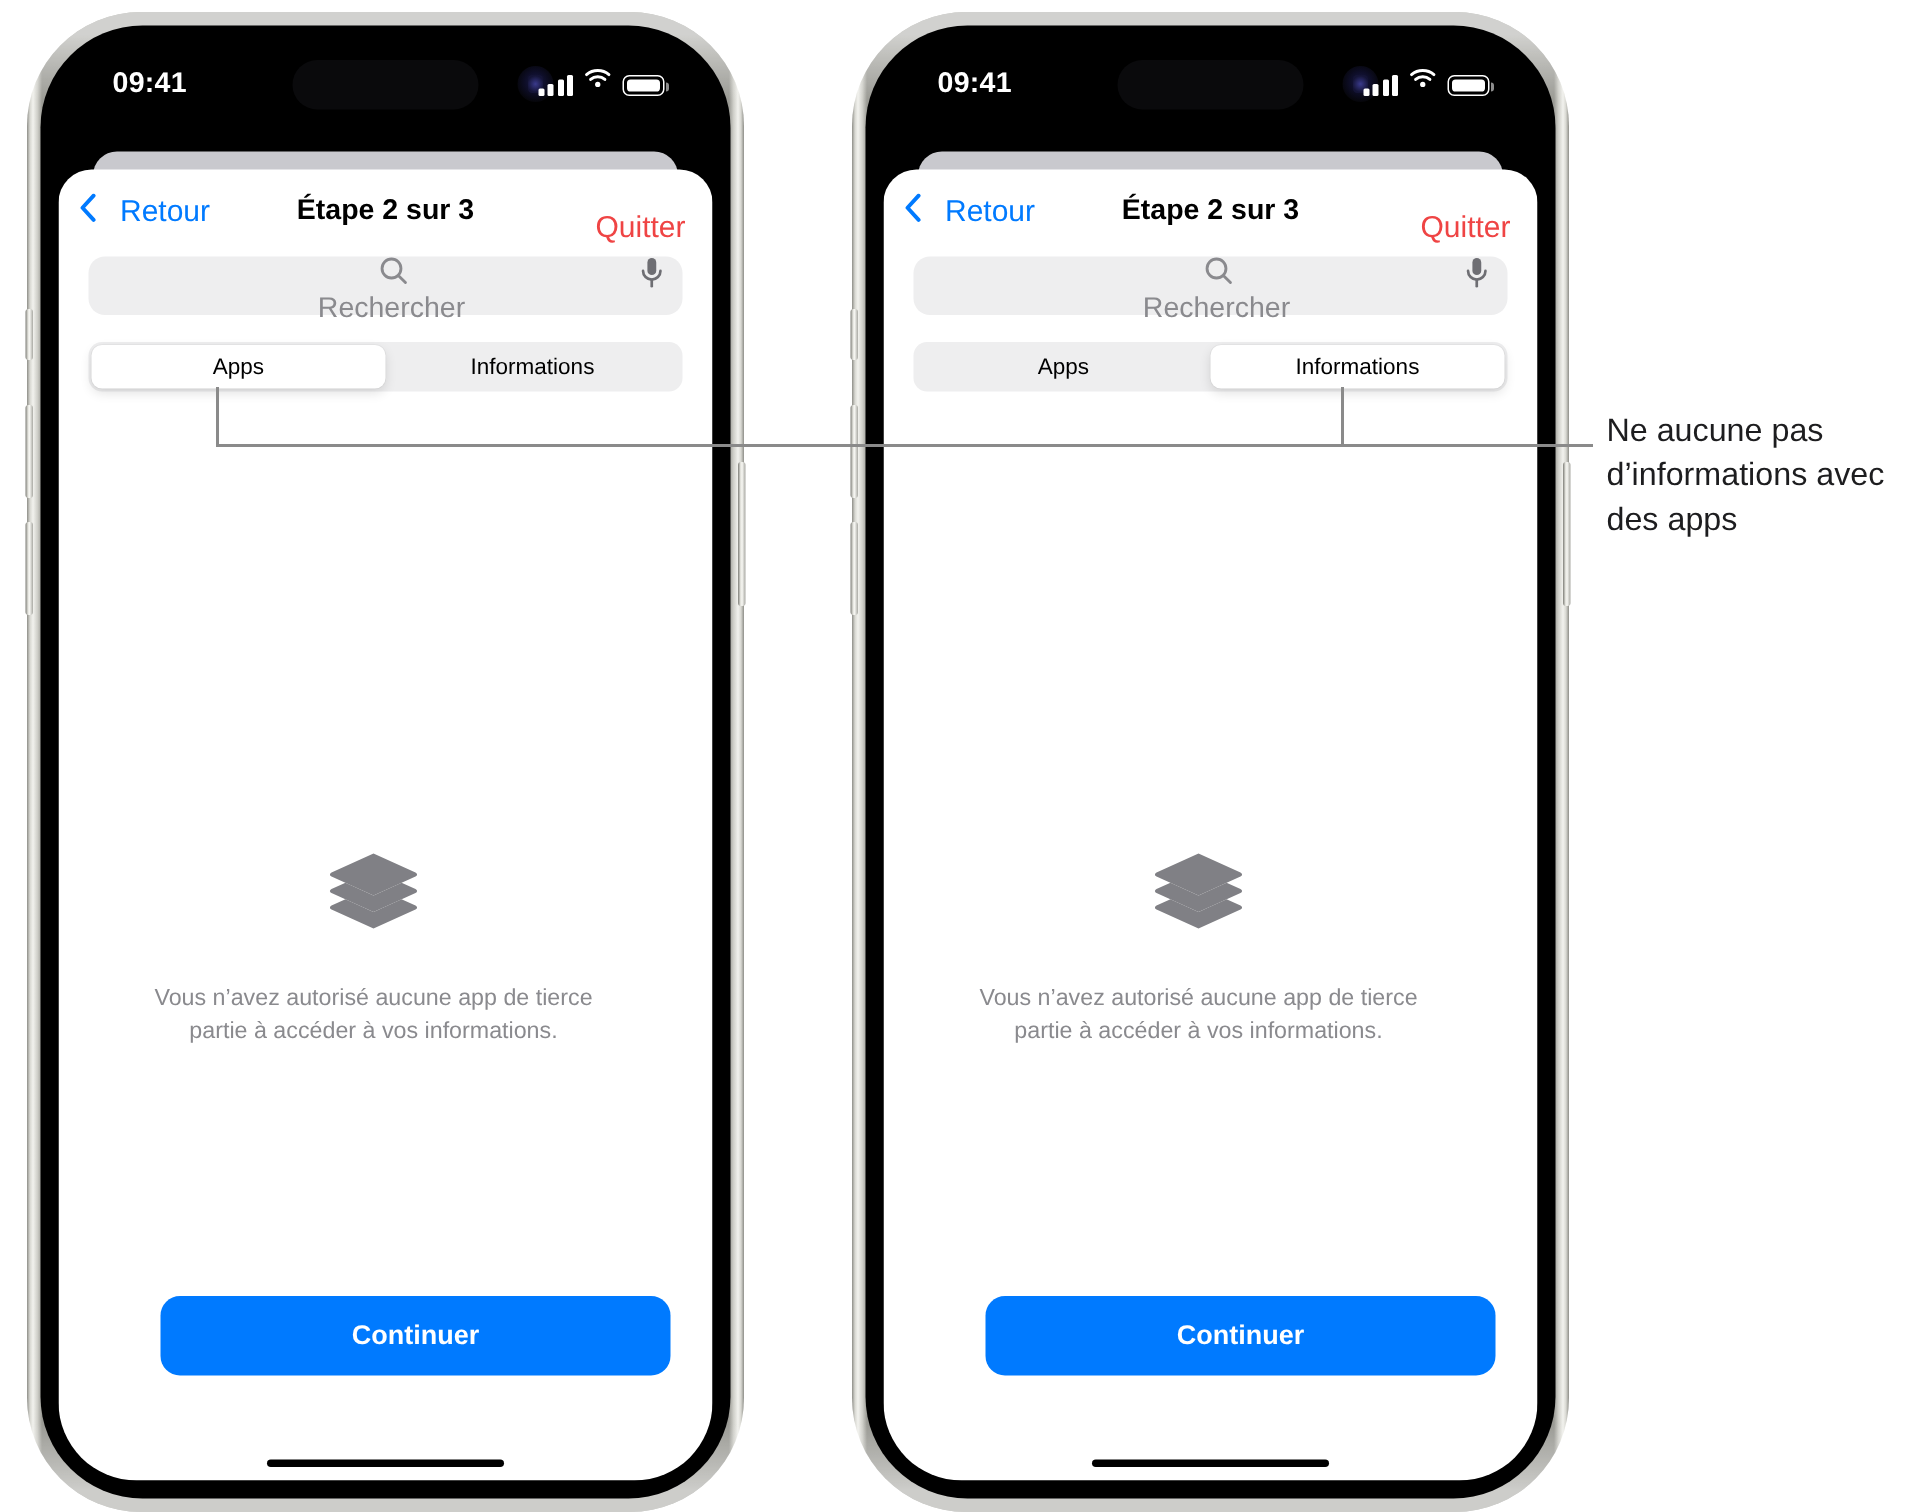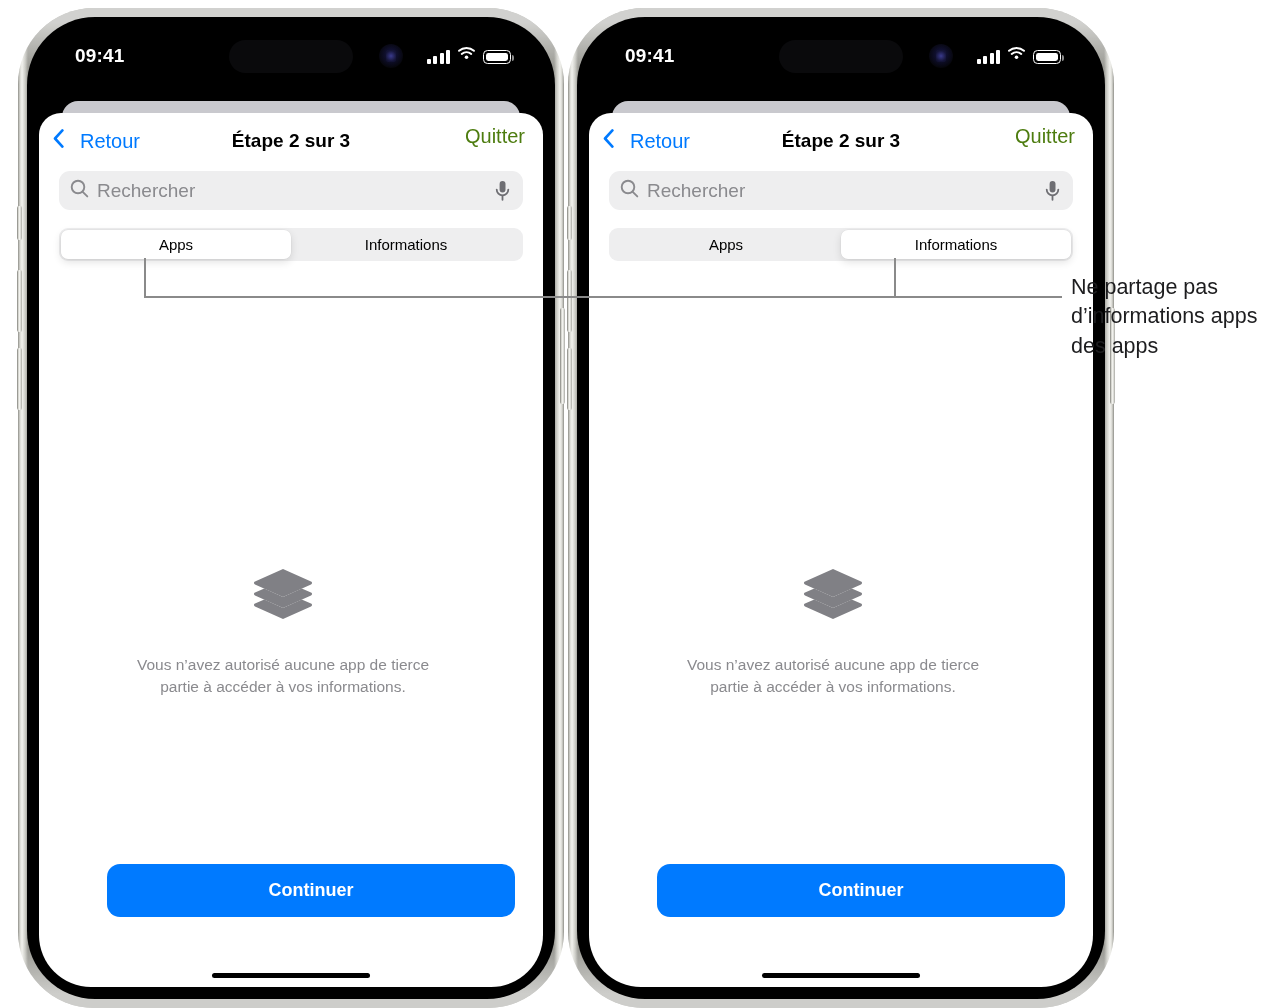--- a/index.html
+++ b/index.html
@@ -13,21 +13,21 @@
     height: 1008px;
     position: relative;
     overflow: hidden;
     font-family: "Liberation Sans", sans-serif;
     -webkit-font-smoothing: antialiased;
   }
 
   
   .phone {
     position: absolute;
-    width: 546px;
+    width: 478px;
     height: 1000px;
   }
   .phone.left  { left: 18px;  top: 8px; }
   .phone.right { left: 568px; top: 8px; }
 
   
   .rail {
     position: absolute;
     inset: 0;
     border-radius: 76px;
@@ -186,35 +186,36 @@
   .nav-title {
     position: absolute;
     left: 0; right: 0; top: 17px;
     text-align: center;
     font-size: 19px;
     font-weight: bold;
     color: #000;
   }
   .nav-quit {
     position: absolute;
-    right: 18px; top: 12px;
-    color: #4d7c0f;
+    right: 18px; top: 28px;
+    color: #ef4444;
     font-size: 20px;
     cursor: pointer;
   }
 
   
   .search {
     position: relative;
     margin: 0 20px;
     height: 39px;
     background: #eeeeef;
     border-radius: 11px;
     display: flex;
     align-items: center;
+    flex-direction: column;
   }
   .search .mag { margin-left: 11px; width: 19px; height: 19px; flex:none; }
   .search .ph {
     margin-left: 8px;
     font-size: 19px;
     color: #8a8a8e;
   }
   .search .mic {
     position: absolute;
     right: 13px;
@@ -492,13 +493,13 @@
       <button class="cta">Continuer</button>
       <div class="home-ind"></div>
     </div>
   </div>
 </div>
 
 <div class="leader v" style="left:144px; top:258px; height:40px;"></div>
 <div class="leader v" style="left:894px; top:258px; height:40px;"></div>
 <div class="leader h" style="left:144px; top:296px; width:918px;"></div>
 
-<div class="callout">Ne partage pas d’informations apps des apps</div>
+<div class="callout">Ne aucune pas d’informations avec des apps</div>
 
 </body></html>

